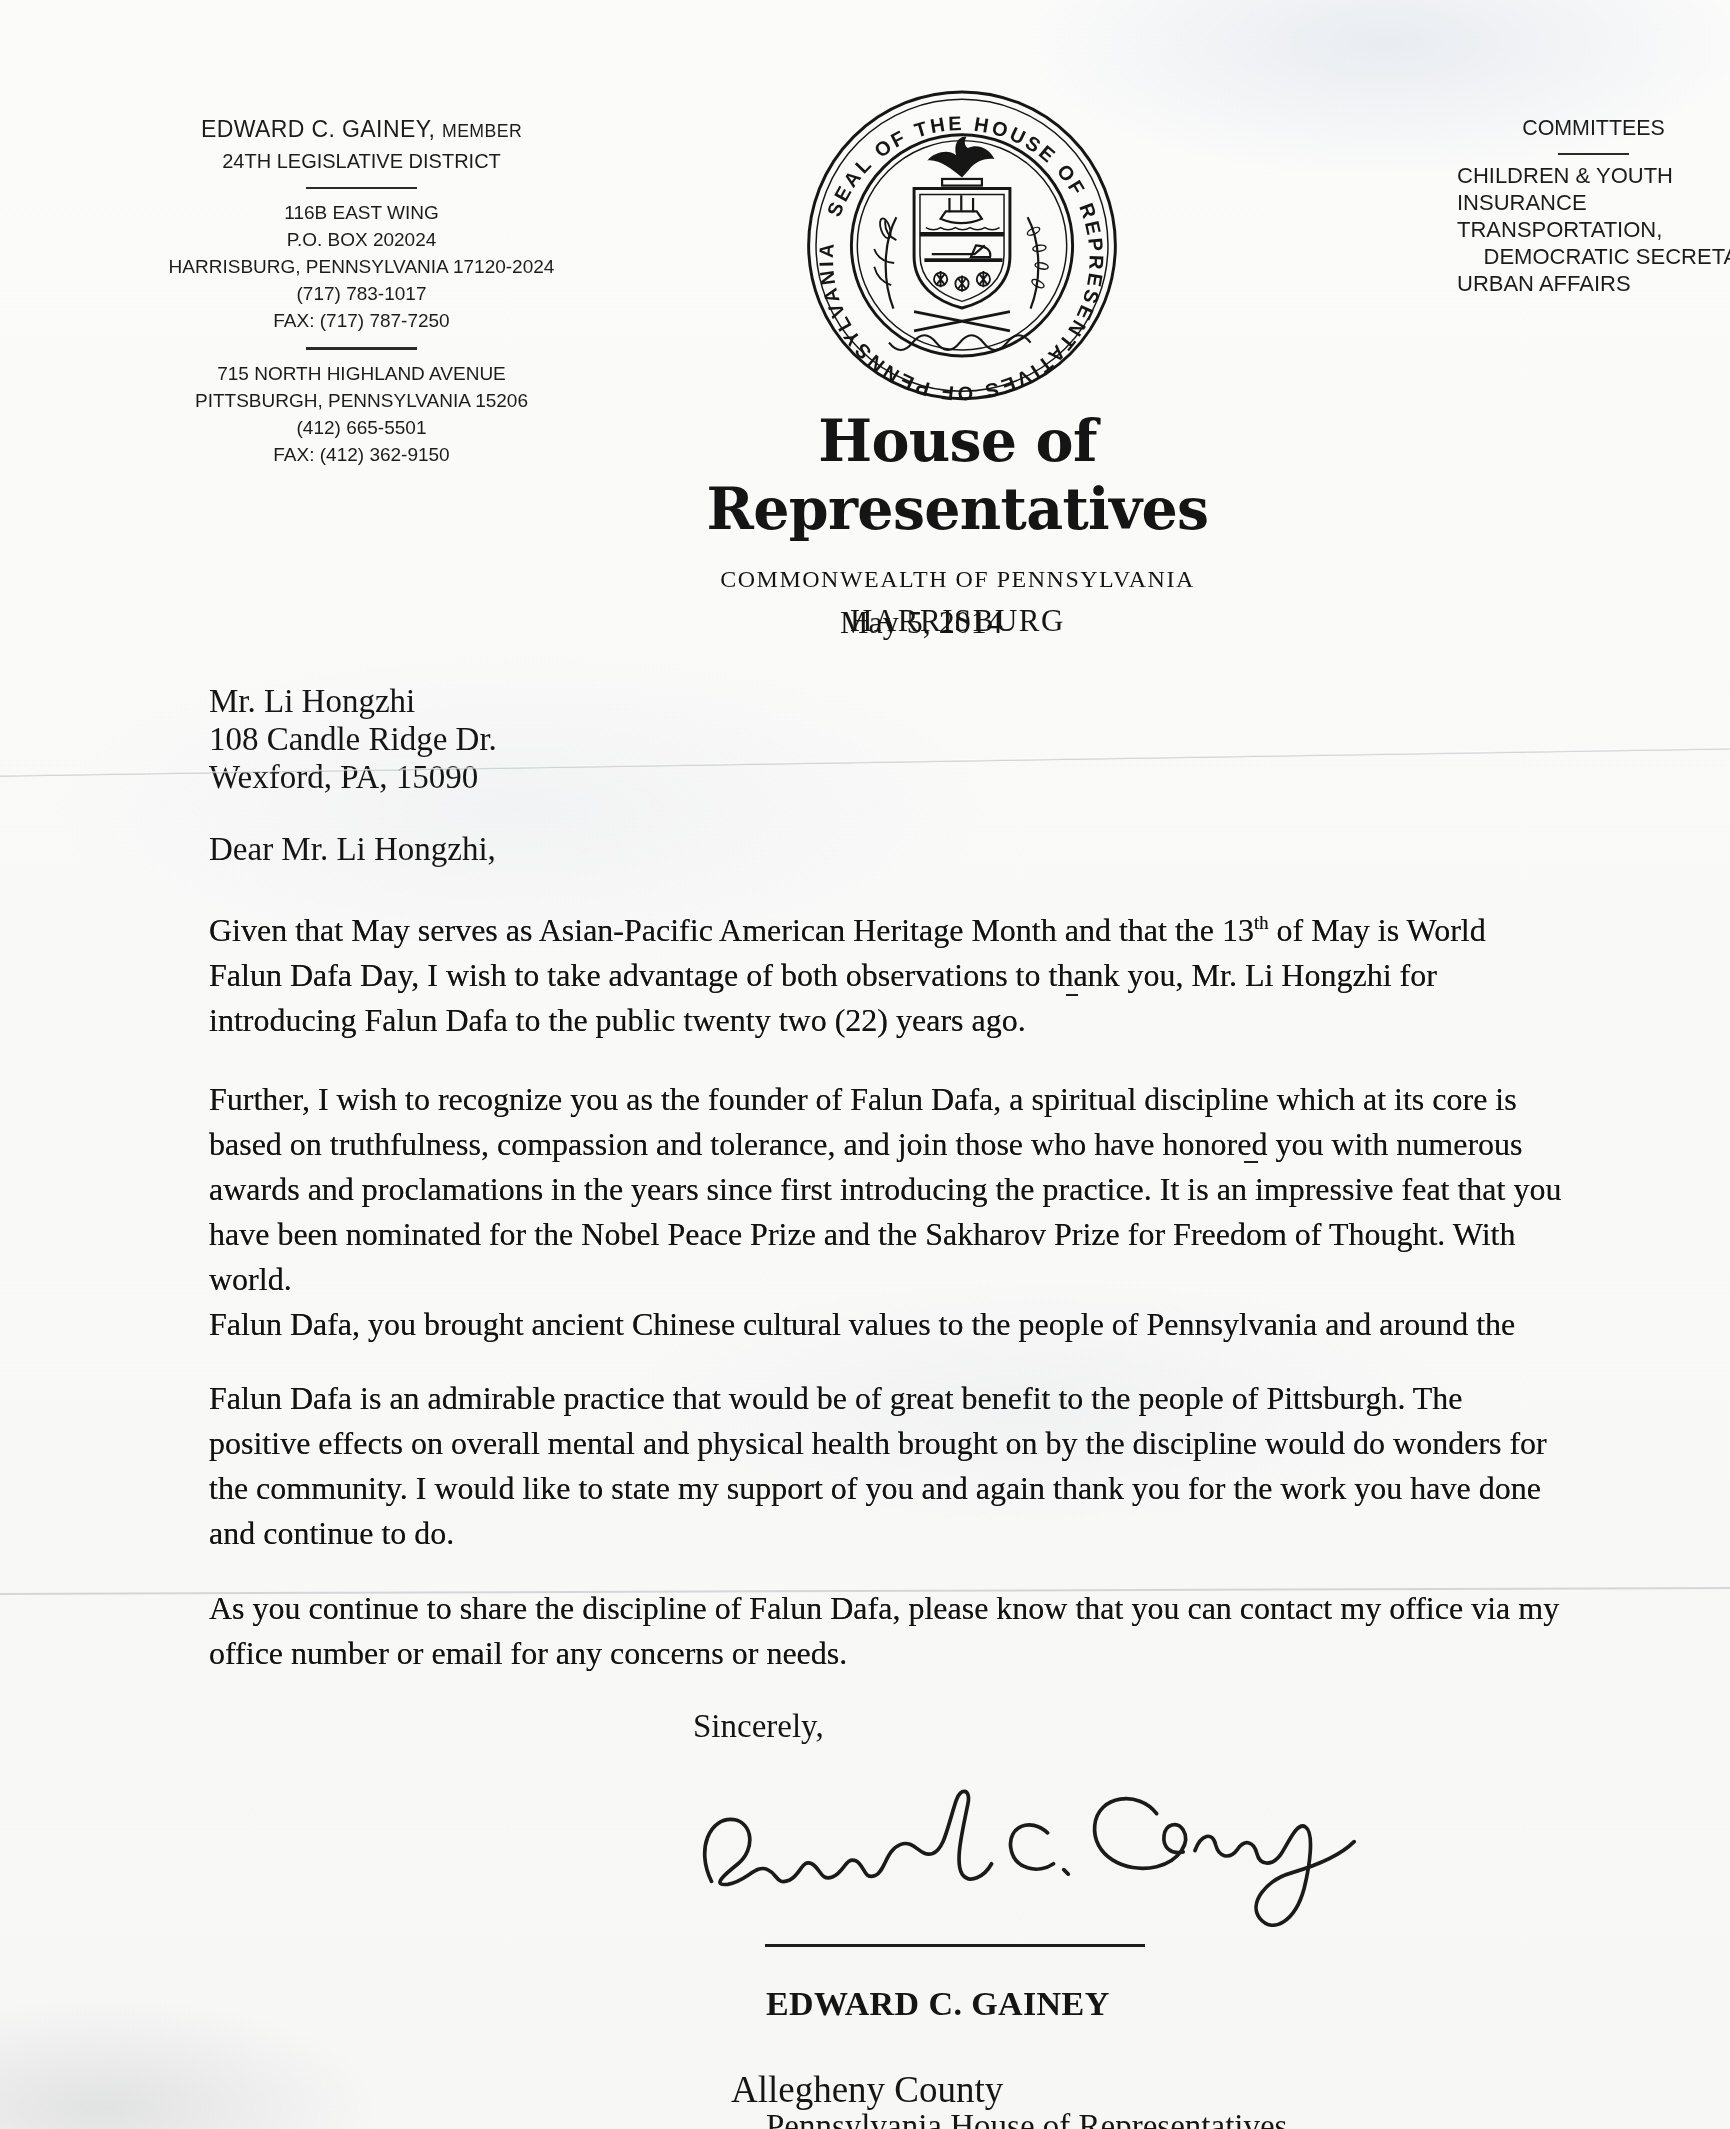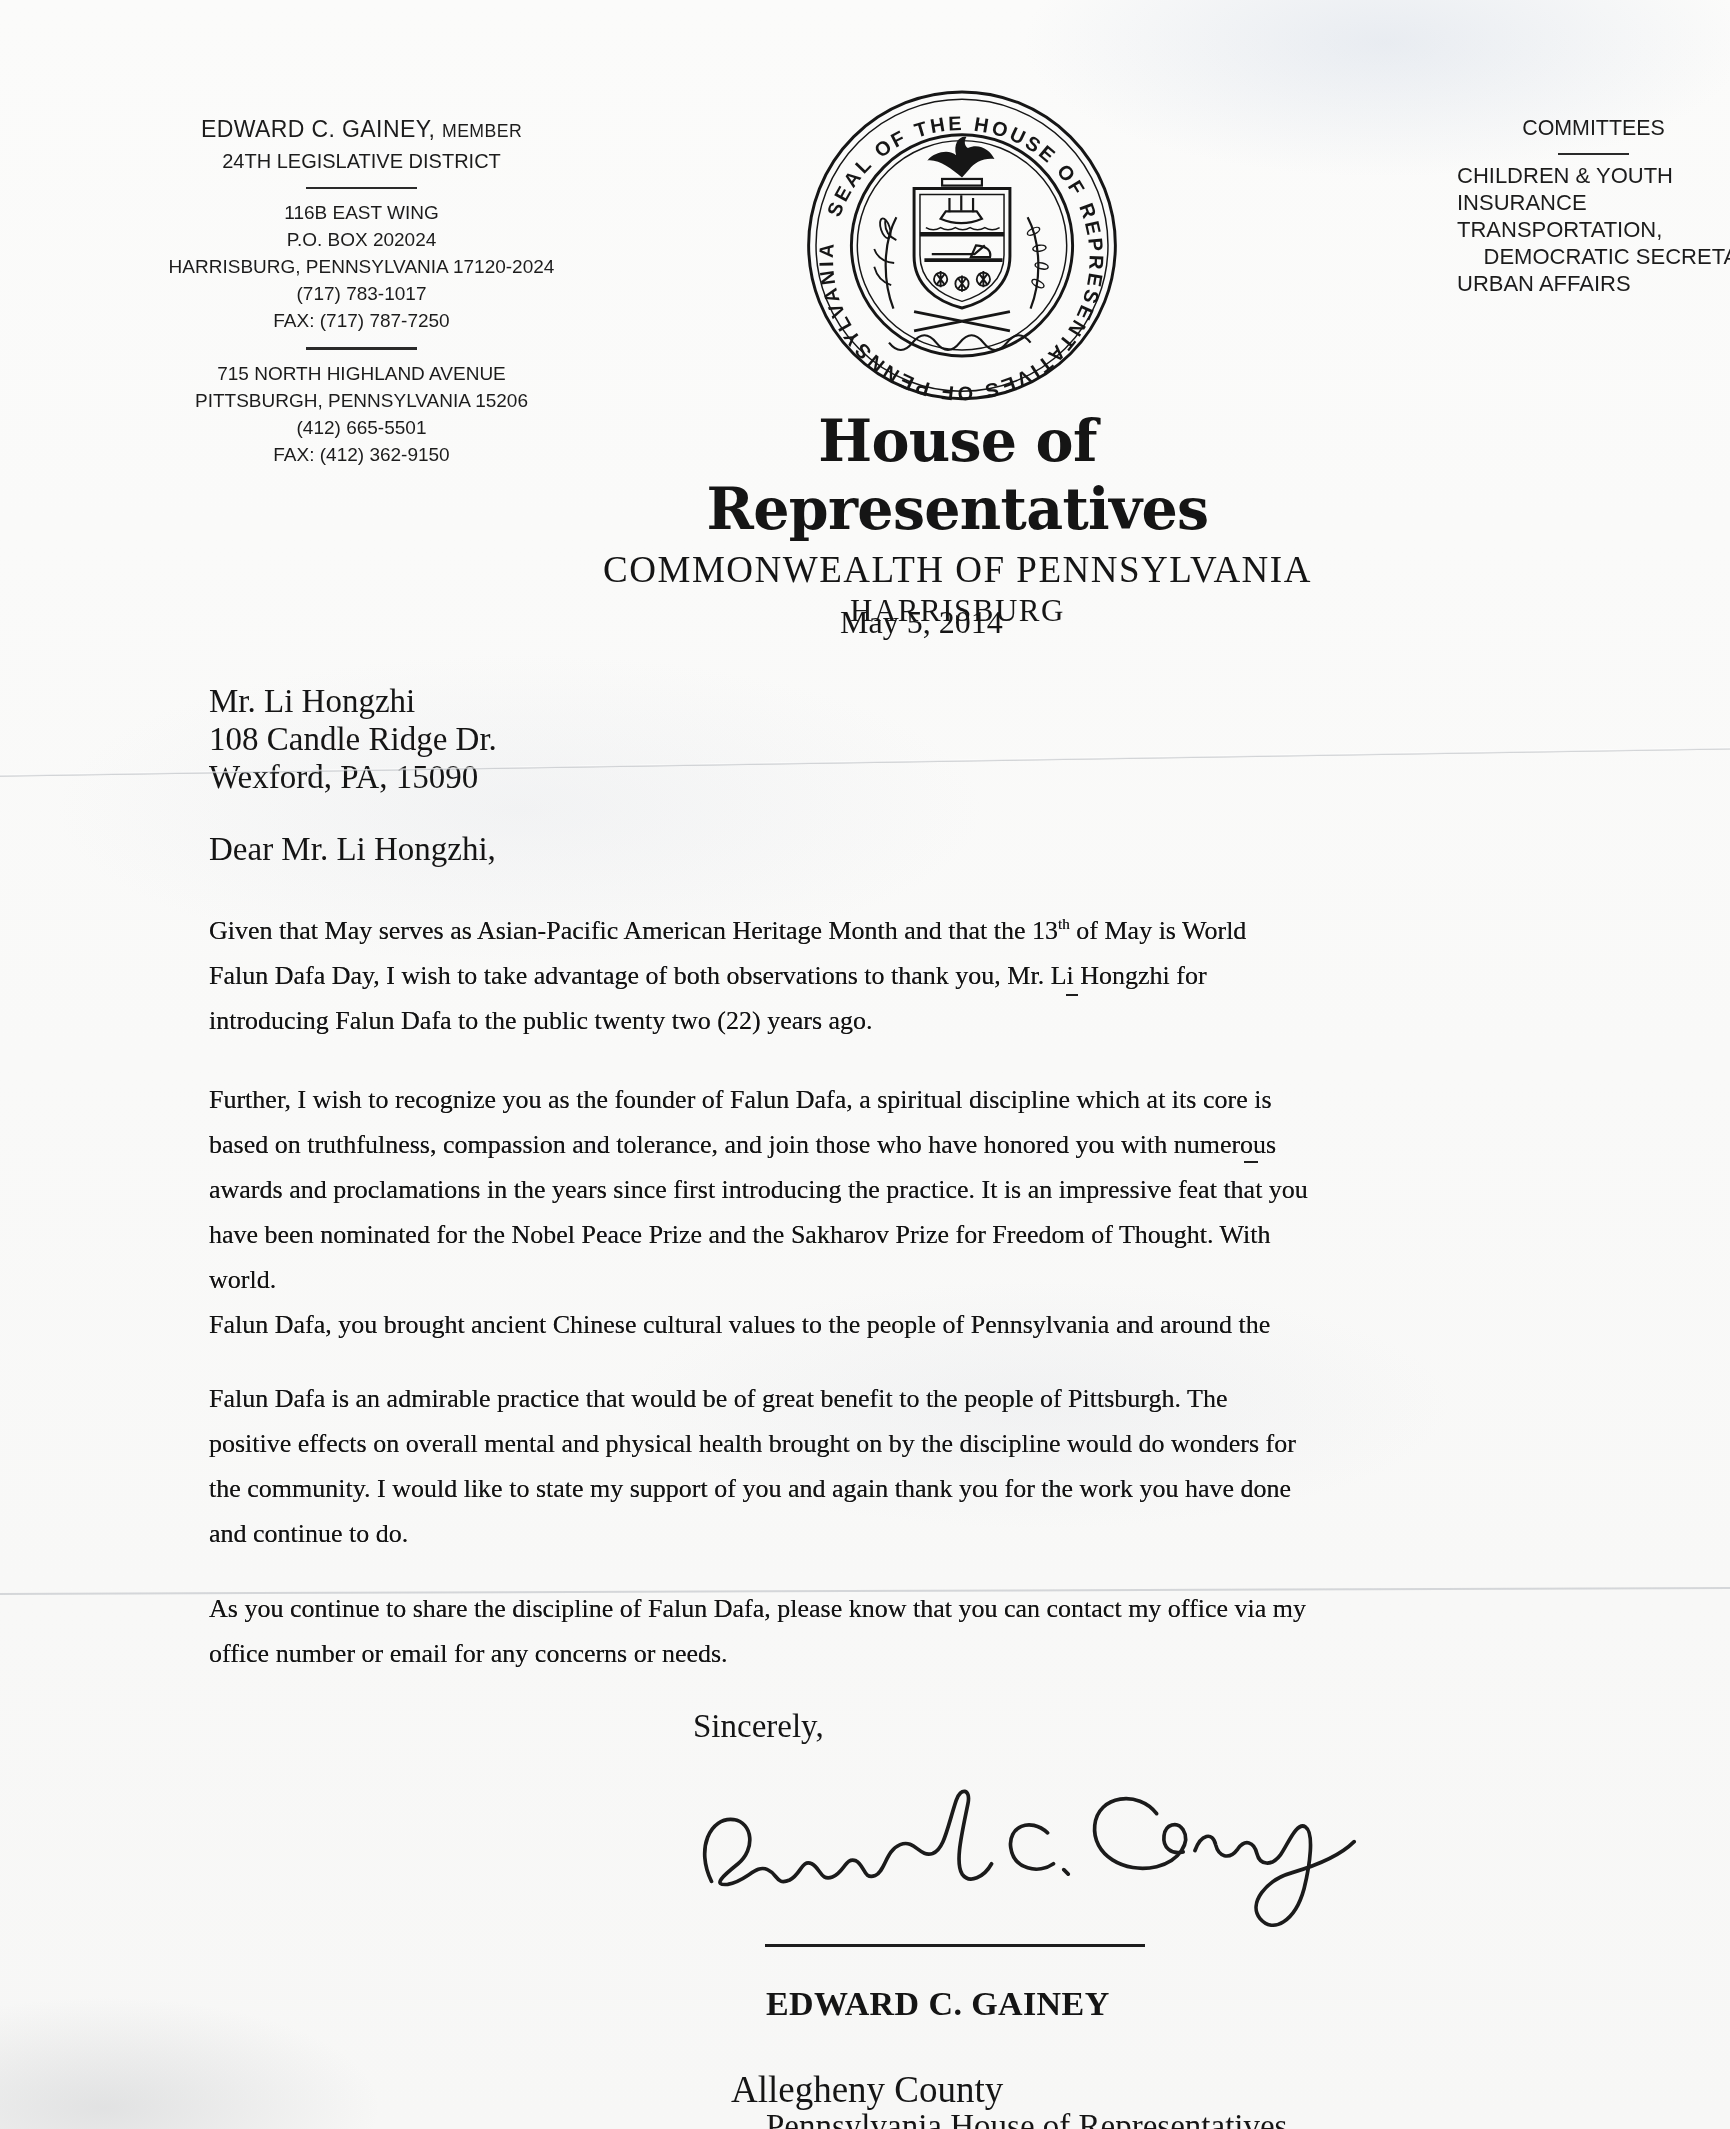--- a/index.html
+++ b/index.html
@@ -29,29 +29,29 @@
   
   .committees{left:1457px;top:116px;width:273px;color:#1c1c1c;}
   .committees .title{font-size:21.4px;text-align:center;}
   .committees .c-rule{width:71px;margin:11.8px auto 7.4px auto;height:2.2px;background:#2a2a2a;}
   .committees .line{font-size:22px;line-height:27px;white-space:nowrap;}
   .committees .line:nth-child(4){padding-left:26.5px;}
   
   .seal{left:802px;top:83px;}
   .head-center{left:582px;top:407px;width:751px;text-align:center;}
   .head-title{font-size:57px;font-weight:bold;font-family:"DejaVu Serif", serif;letter-spacing:-0.7px;line-height:68px;}
-  .head-sub{font-size:37px;letter-spacing:1.5px;line-height:37px;margin-top:8px;}
+  .head-sub{font-size:24px;letter-spacing:1.5px;line-height:37px;margin-top:18px;}
   .head-city{font-size:31px;letter-spacing:1.5px;line-height:37px;margin-top:4.4px;}
   
   .dateline{left:840px;top:604px;font-size:32px;white-space:nowrap;}
   .textline, .line{white-space:nowrap;}
   .recipient{left:209px;top:682px;font-size:33px;}
   .recipient .line{line-height:38px;}
   .salutation{left:209px;top:831px;font-size:33px;}
-  .para{left:209px;font-size:26px;color:#121212;text-shadow:0 0 0.4px rgba(0,0,0,.65);}
+  .para{left:209px;font-size:32px;color:#121212;text-shadow:0 0 0.4px rgba(0,0,0,.65);}
   .para .line{line-height:45px;}
   #para1{top:908px;} #para2{top:1077px;} #para3{top:1376px;} #para4{top:1586px;}
   sup{font-size:58%;vertical-align:super;line-height:0;}
   
   .sincerely{left:693px;top:1708px;font-size:33px;}
   .signature{left:685px;top:1762px;}
   .sig-rule{left:765px;top:1944px;width:380px;height:2.9px;background:#1d1d1d;}
   .typed-name{left:766px;top:1985px;font-size:34px;font-weight:bold;letter-spacing:0.4px;}
   .typed-title{left:766px;top:2027px;font-size:33px;}
   .typed-county{left:731px;top:2068px;font-size:37px;}

